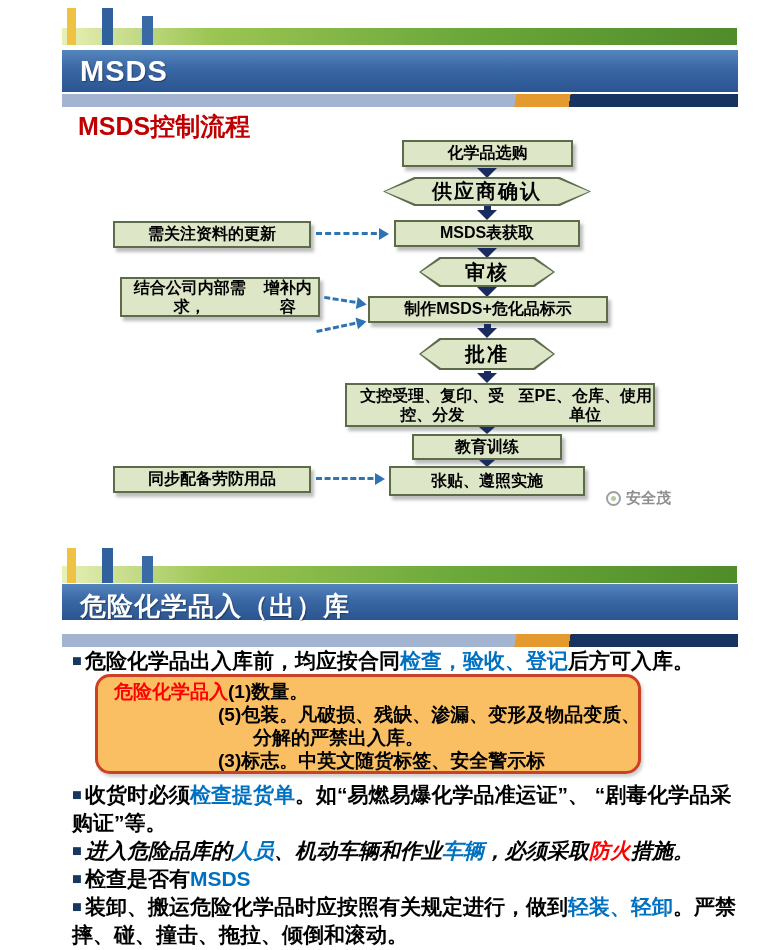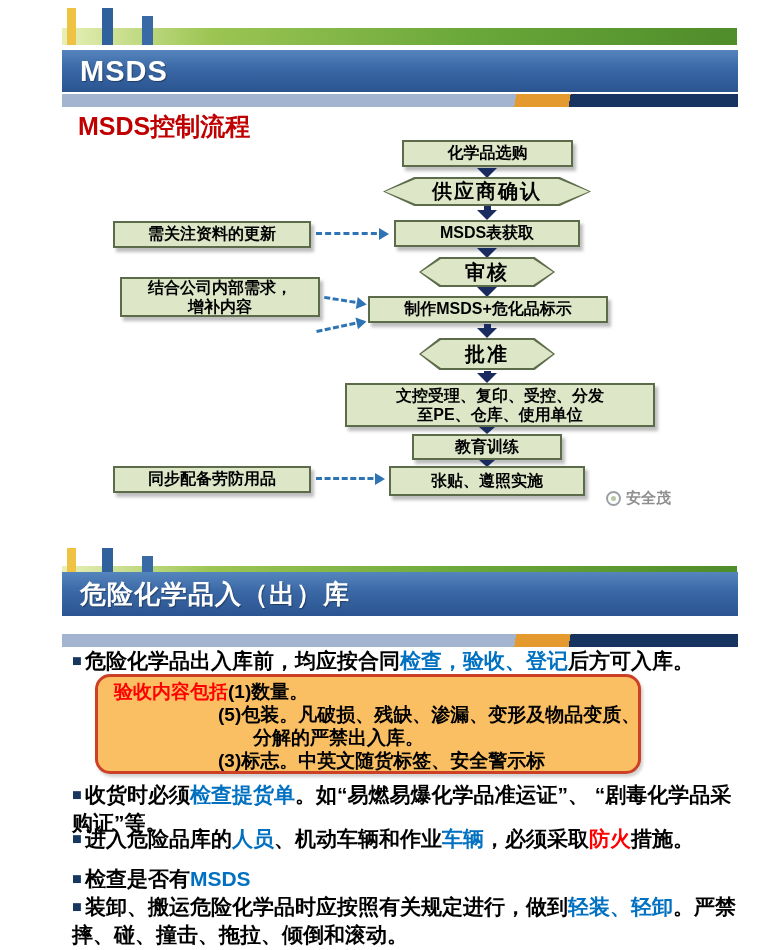--- a/index.html
+++ b/index.html
@@ -22,39 +22,39 @@
   .sl1 .v-blue1{top:8px;height:37px;}
   .sl1 .v-blue2{top:16px;height:29px;}
   .sl2 .v-yellow{top:0;height:35px;}
   .sl2 .v-blue1{top:0;height:35px;}
   .sl2 .v-blue2{top:8px;height:27px;}
 
   
   .band{position:absolute;left:62px;width:676px;
     background:linear-gradient(180deg,#5585bd 0%,#3a67a5 45%,#2a5591 100%);}
   .sl1 .band{top:50px;height:42px;}
-  .sl2 .band{top:24px;height:44px;}
+  .sl2 .band{top:36px;height:36px;}
   .band-title{margin:0;color:#ffffff;font-weight:800;padding-left:18px;letter-spacing:1px;
     text-shadow:1px 1px 1px rgba(0,0,0,.35);}
   .sl1 .band-title{font-size:29px;line-height:42px;}
   .sl2 .band-title{font-size:26px;line-height:44px;}
   .subband{position:absolute;left:62px;width:676px;height:13px;
     background:linear-gradient(100deg,#a3b4d0 0%,#a3b4d0 67%,#e59a2f 67%,#e59a2f 75%,#17335f 75%,#17335f 100%);}
   .sl1 .subband{top:94px;}
   .sl2 .subband{top:86px;}
 
   
   .sect{position:absolute;left:78px;top:110px;margin:0;font-size:25px;font-weight:800;color:#c00000;}
 
   
   .fnode{position:absolute;box-sizing:border-box;}
   .rect{display:flex;align-items:center;justify-content:center;text-align:center;
     background:#dde7c8;border:2px solid #5c6b49;box-shadow:3px 4px 3px rgba(110,110,110,.45);
     font-weight:700;font-size:16px;color:#000;}
-  .two-line{display:flex;flex-direction:column;align-items:center;line-height:19px;}
+  .two-line{display:flex;flex-direction:row;align-items:center;line-height:19px;}
   .hex{background:#5c6b49;clip-path:polygon(15% 0%,85% 0%,100% 50%,85% 100%,15% 100%,0% 50%);
     filter:drop-shadow(3px 4px 2px rgba(110,110,110,.5));}
   .hex-in{position:absolute;inset:2px;background:#dde7c8;
     clip-path:polygon(15% 0%,85% 0%,100% 50%,85% 100%,15% 100%,0% 50%);
     display:flex;align-items:center;justify-content:center;font-weight:700;font-size:20px;letter-spacing:2px;}
   .n1{left:402px;top:140px;width:171px;height:27px;}
   .n2{left:383px;top:177px;width:208px;height:29px;}
   .n3{left:394px;top:220px;width:186px;height:27px;}
   .n4{left:419px;top:257px;width:136px;height:30px;}
   .n5{left:368px;top:296px;width:240px;height:27px;}
@@ -97,21 +97,21 @@
   .wm-icon{display:inline-block;width:15px;height:15px;border:2px solid #9aa0a6;border-radius:50%;
     position:relative;box-sizing:border-box;}
   .wm-icon::after{content:'';position:absolute;left:3px;top:3px;width:5px;height:5px;border-radius:50%;
     background:#b7c9a0;}
 
   
   .bl{position:absolute;left:72px;width:676px;margin:0;font-size:21px;line-height:28px;
     font-weight:700;color:#000;}
   .b1{top:98px;}
   .b2{top:232px;}
-  .b3{top:276px;}
+  .b3{top:288px;font-style:italic;}
   .b4{top:316px;}
   .b5{top:344px;}
   .seg-blue{color:#0070c0;}
   .seg-red{color:#ff0000;}
   .seg-marker{color:#17375e;font-size:0.78em;margin-right:3px;vertical-align:2px;}
 
   .note-box{position:absolute;left:95px;top:126px;width:546px;height:100px;box-sizing:border-box;
     background:#fbbf63;border:3px solid #cc4125;border-radius:15px;padding-top:3px;
     box-shadow:2px 3px 3px rgba(140,140,140,.4);}
   .nline{margin:0;font-size:19px;line-height:23px;font-weight:700;color:#000;white-space:nowrap;}
@@ -246,21 +246,21 @@
     <div class="vbar v-blue2"></div>
 
     <header class="band">
       <h1 class="band-title">危险化学品入（出）库</h1>
     </header>
     <div class="subband"></div>
 
     <p class="bl b1"><span class="seg-marker">■</span><span>危险化学品出入库前，均应按合同</span><span class="seg-blue">检查，验收、登记</span><span>后方可入库。</span></p>
 
     <div class="note-box">
-      <p class="nline nl1"><span class="seg-red">验收内容包括</span><span>(1)数量。</span></p>
+      <p class="nline nl1"><span class="seg-red">危险化学品入</span><span>(1)数量。</span></p>
       <p class="nline nl2"><span>(5)包装。凡破损、残缺、渗漏、变形及物品变质、</span></p>
       <p class="nline nl3"><span>分解的严禁出入库。</span></p>
       <p class="nline nl4"><span>(3)标志。中英文随货标签、安全警示标</span></p>
     </div>
 
     <p class="bl b2"><span class="seg-marker">■</span><span>收货时必须</span><span class="seg-blue">检查提货单</span><span>。如“易燃易爆化学品准运证”、 “剧毒化学品采购证”等。</span></p>
     <p class="bl b3"><span class="seg-marker">■</span><span>进入危险品库的</span><span class="seg-blue">人员</span><span>、机动车辆和作业</span><span class="seg-blue">车辆</span><span>，必须采取</span><span class="seg-red">防火</span><span>措施。</span></p>
     <p class="bl b5"><span class="seg-marker">■</span><span>装卸、搬运危险化学品时应按照有关规定进行，做到</span><span class="seg-blue">轻装、轻卸</span><span>。严禁摔、碰、撞击、拖拉、倾倒和滚动。</span></p>
     <p class="bl b4"><span class="seg-marker">■</span><span>检查是否有</span><span class="seg-blue">MSDS</span></p>
   </section>

